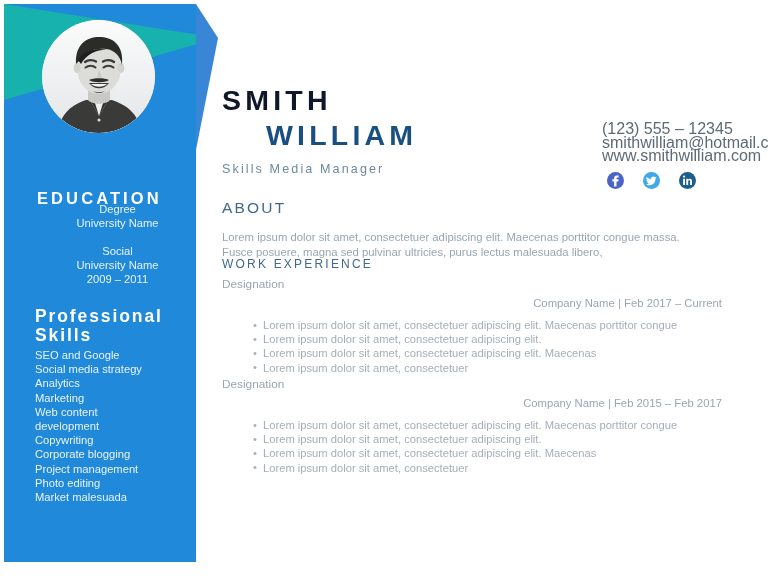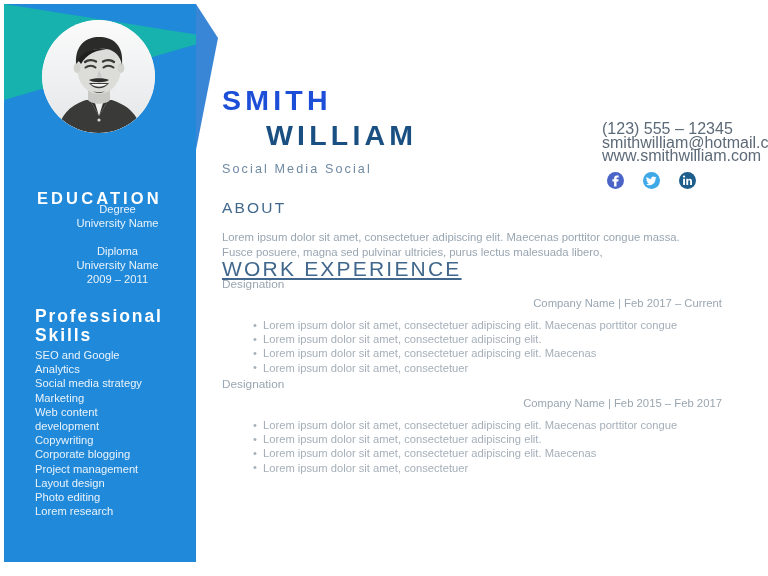--- a/index.html
+++ b/index.html
@@ -110,21 +110,21 @@
     height: 576px;
     z-index: 3;
   }
 
   #name-block { position: absolute; left: 0; top: 86px; }
   .name-line {
     font-weight: bold;
     line-height: 1.02;
     letter-spacing: 4.2px;
   }
-  #name-first { font-size: 28.5px; color: #1d4ed8; }
+  #name-first { font-size: 28.5px; color: #0f172a; }
   #name-last  { font-size: 28.5px; color: #1a4f81; margin-top: 6px; margin-left: 44px; }
   #job-title {
     margin-top: 12px;
     font-size: 12.6px;
     color: #6f8aa3;
     letter-spacing: 2.1px;
   }
 
   #contact {
     position: absolute;
@@ -164,21 +164,21 @@
   #about-text {
     position: absolute;
     left: 0;
     top: 219px;
     width: 485px;
     font-size: 11.3px;
     line-height: 14.6px;
     color: #99a6b2;
   }
 
-  #work-heading { left: 0; top: 257px; font-size: 21px; text-decoration: underline; }
+  #work-heading { left: 0; top: 257px; font-size: 12px; }
 
   .job { position: absolute; left: 0; width: 500px; }
   #job-0 { top: 277px; }
   #job-1 { top: 377px; }
 
   .job-designation {
     font-size: 11.8px;
     color: #9aa6b1;
     line-height: 14px;
   }
@@ -274,49 +274,48 @@
     </div>
 
     <h2 class="side-heading" id="edu-heading">EDUCATION</h2>
 
     <div class="side-block" id="edu-0">
       <div>Degree</div>
       <div>University Name</div>
     </div>
 
     <div class="side-block" id="edu-1">
-      <div>Diploma</div>
+      <div>Social</div>
       <div>University Name</div>
       <div>2009 – 2011</div>
     </div>
 
     <h2 class="side-heading" id="skills-heading">Professional Skills</h2>
 
     <ul id="skills-list">
       <li>SEO and Google</li>
+      <li>Social media strategy</li>
       <li>Analytics</li>
-      <li>Social media strategy</li>
       <li>Marketing</li>
       <li>Web content</li>
       <li>development</li>
       <li>Copywriting</li>
       <li>Corporate blogging</li>
       <li>Project management</li>
-      <li>Layout design</li>
       <li>Photo editing</li>
-      <li>Lorem research</li>
+      <li>Market malesuada</li>
     </ul>
   </div>
 
   <div id="main">
 
     <div id="name-block">
       <div class="name-line" id="name-first">SMITH</div>
       <div class="name-line" id="name-last">WILLIAM</div>
-      <div id="job-title">Social Media Social</div>
+      <div id="job-title">Skills Media Manager</div>
     </div>
 
     <div id="contact">
       <div>(123) 555 – 12345</div>
       <div>smithwilliam@hotmail.com</div>
       <div>www.smithwilliam.com</div>
     </div>
 
     <div id="socials">
       <span class="social" style="background:#4a64c8">

